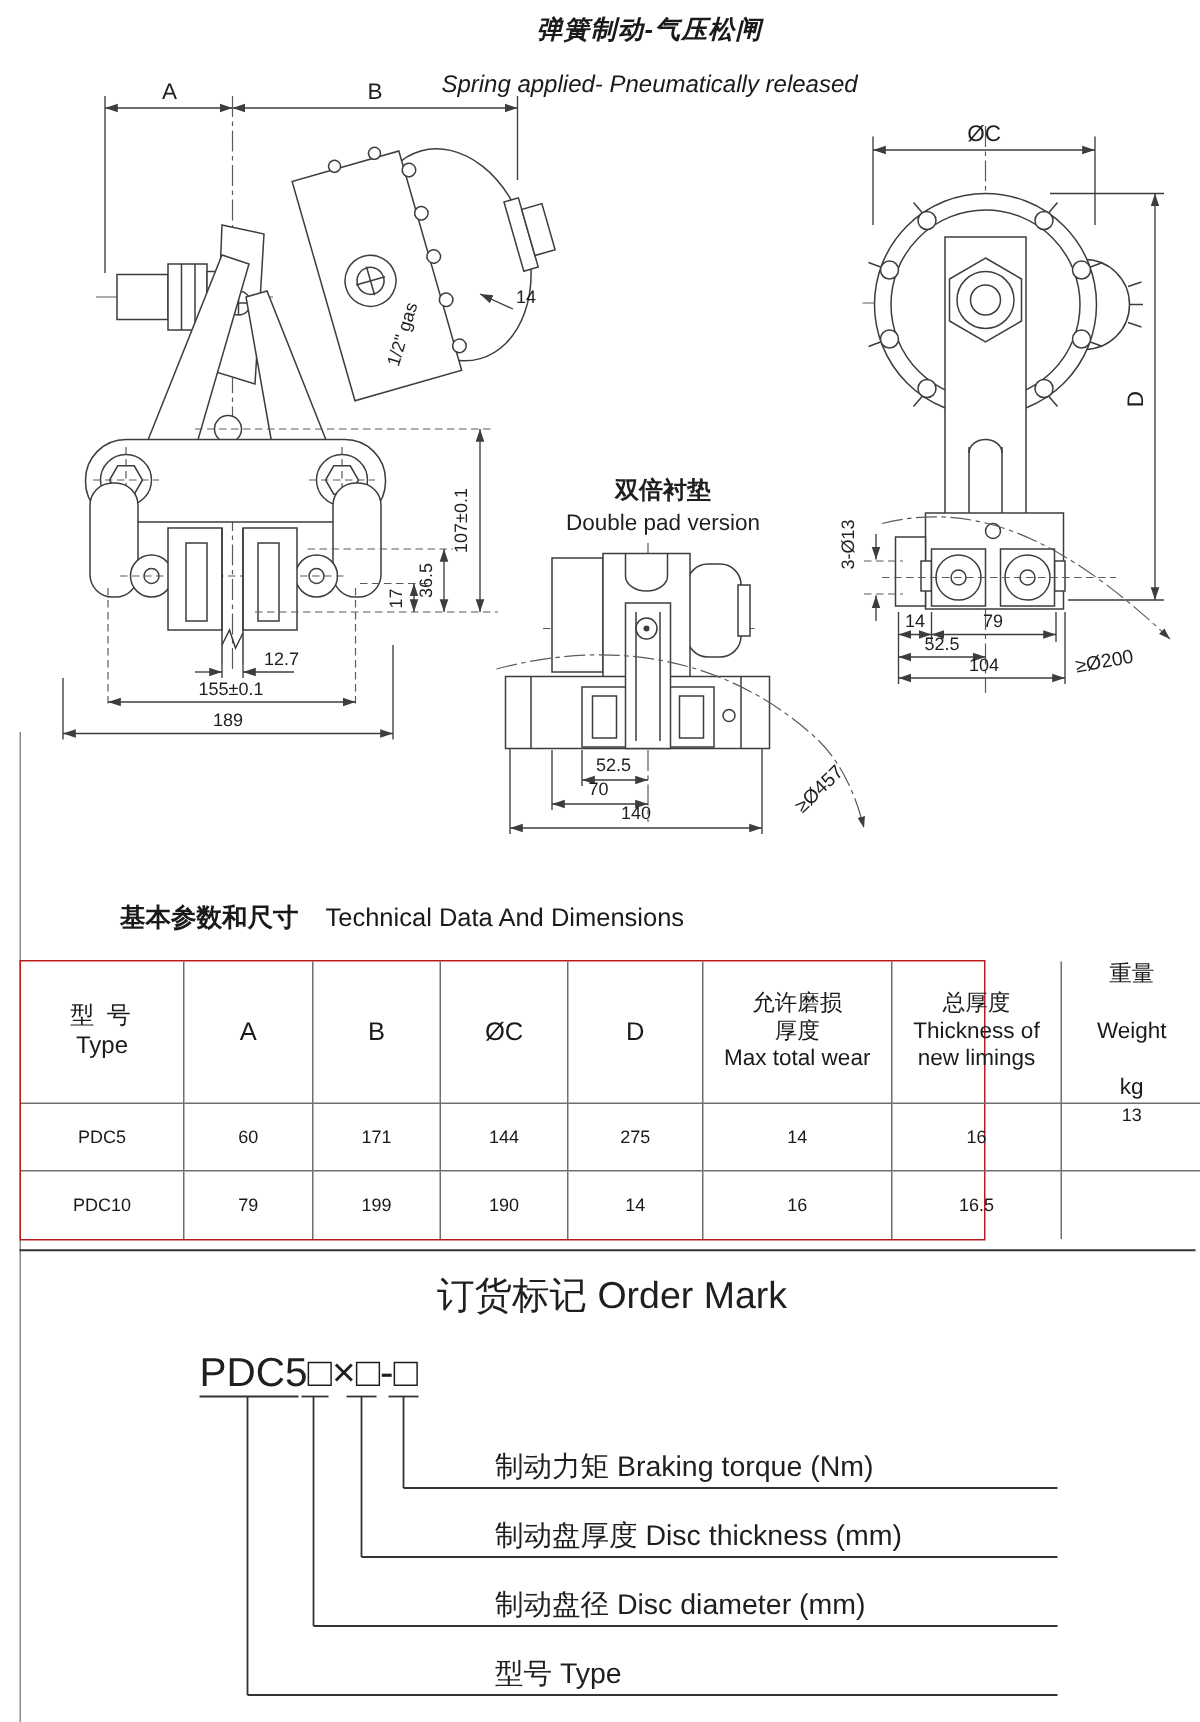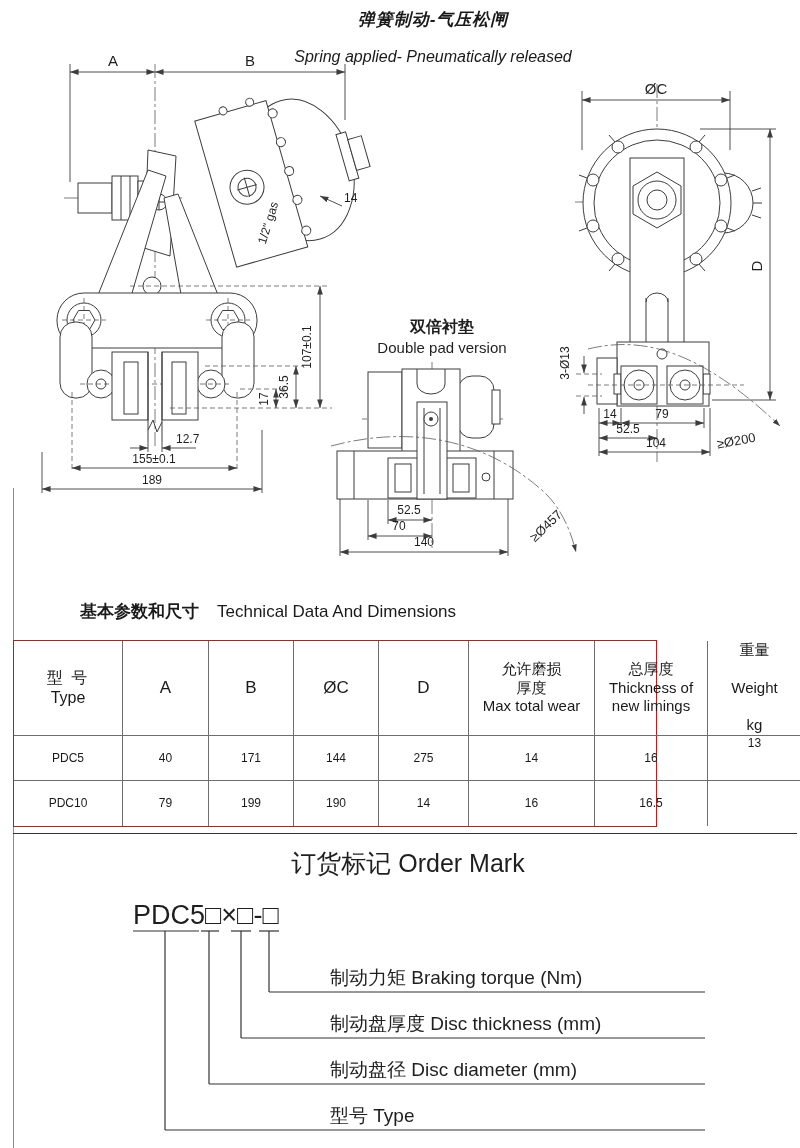--- a/index.html
+++ b/index.html
@@ -321,21 +321,21 @@
     <div>Thickness of</div>
     <div>new limings</div>
   </div>
   <div>
     <div>重量</div>
     <div>Weight</div>
     <div>kg</div>
   </div>
 
   <div class="cell">PDC5</div>
-  <div class="cell">40</div>
+  <div class="cell">60</div>
   <div class="cell">171</div>
   <div class="cell">144</div>
   <div class="cell">275</div>
   <div class="cell">14</div>
   <div class="cell">16</div>
   <div class="cell">13</div>
 
   <div class="cell lastrow">PDC10</div>
   <div class="cell lastrow">79</div>
   <div class="cell lastrow">199</div>

